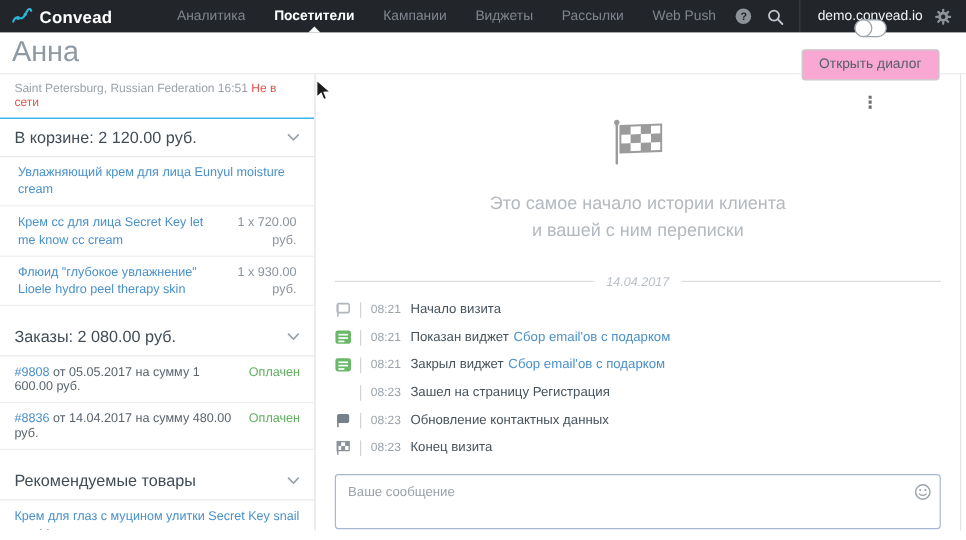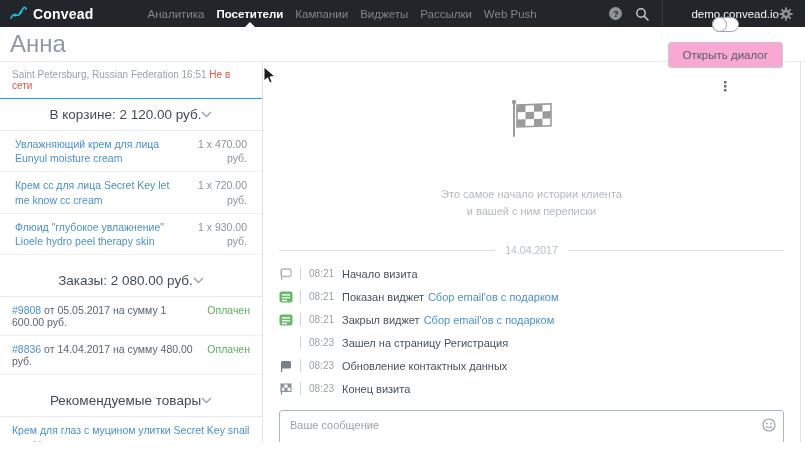--- a/index.html
+++ b/index.html
@@ -4,30 +4,30 @@
 <style>
   * { margin:0; padding:0; box-sizing:border-box; }
   html,body { width:805px; height:450px; overflow:hidden; background:#fff;
     font-family:"Liberation Sans","DejaVu Sans",sans-serif; }
   .app { width:805px; height:442px; position:relative; overflow:hidden; }
 
   
   .topnav { height:27px; background:#22262b; display:flex; align-items:center; position:relative; }
   .brand { display:flex; align-items:center; gap:5px; padding:0 12px 0 10px; }
   .brand-text { color:#fff; font-weight:bold; font-size:14px; letter-spacing:.2px; }
-  .nav-items { display:flex; align-items:center; gap:12px; margin-left:42px; height:100%; }
+  .nav-items { display:flex; align-items:center; gap:24px; margin-left:42px; height:100%; }
   .nav-item { color:#80858d; font-size:11.5px; text-decoration:none; height:100%; display:flex; align-items:center; position:relative; cursor:pointer; }
   .nav-item.active { color:#fff; font-weight:bold; }
   .nav-item.active::after { content:""; position:absolute; left:50%; bottom:0; transform:translateX(-50%);
     border-left:5px solid transparent; border-right:5px solid transparent; border-bottom:5px solid #fff; }
   .nav-right { margin-left:auto; display:flex; align-items:center; gap:13px; padding-right:12px; height:100%; }
   .help-circle { width:13px; height:13px; border-radius:50%; background:#8d9298; color:#22262b;
     font-size:9px; font-weight:bold; display:flex; align-items:center; justify-content:center; cursor:pointer; }
-  .account-group { display:flex; align-items:center; border-left:1px solid rgba(255,255,255,.10);
-    padding-left:28px; height:100%; }
+  .account-group { display:flex; align-items:center; gap:10px; border-left:1px solid rgba(255,255,255,.10);
+    padding-left:14px; height:100%; }
   .account { color:#f2f3f4; font-size:11.5px; cursor:pointer; }
 
   
   .page-header { height:35px; background:#fff; display:flex; align-items:center; justify-content:space-between;
     padding:0 12px 0 10px; border-bottom:1px solid #ececec; }
   .page-title { font-size:24px; font-weight:300; color:#8e99a4; line-height:1; }
   .header-right { display:flex; align-items:center; gap:10px;flex-direction:column; }
   .toggle-label { font-size:10.5px; color:#6b7680; }
   .toggle { width:27px; height:15px; border:1px solid #9aa2aa; border-radius:9px; position:relative; background:#fff; cursor:pointer; }
   .toggle .knob { position:absolute; left:-1px; top:-1px; width:15px; height:15px; border:1px solid #9aa2aa;
@@ -40,37 +40,37 @@
   .content { display:flex; height:388px; }
   .sidebar { width:262px; flex-shrink:0; overflow:hidden; }
   .chat { flex:1; border-left:1px solid #e2e2e2; border-right:1px solid #e3e3e3; margin-right:4px;
     display:flex; flex-direction:column; position:relative; }
 
   
   .meta { padding:7px 12px; font-size:10px; color:#99a1a9; border-bottom:1px solid #0ea5e9; }
   .meta .offline { color:#e0544a; }
   .section { margin-top:0; }
   .section + .section { margin-top:10px; }
-  .section-header { display:flex; align-items:center; justify-content:center; padding:8px 12px;
+  .section-header { display:flex; align-items:center; justify-content:space-between; padding:8px 12px;
     font-size:13.5px; color:#414c57; border-bottom:1px solid #e9e9e9; cursor:pointer; }
   .cart-item { display:flex; gap:8px; padding:6px 15px; border-bottom:1px solid #efefef; font-size:10.5px; line-height:1.35; }
   .item-name { color:#4a90c9; flex:1; text-decoration:none; cursor:pointer; }
   .item-price { width:62px; flex-shrink:0; text-align:right; color:#8a939b; }
   .order-row { display:flex; justify-content:space-between; gap:8px; padding:7px 12px;
     border-bottom:1px solid #efefef; font-size:10.5px; color:#5a646e; }
   .order-id { color:#4a90c9; text-decoration:none; cursor:pointer; }
   .order-status { color:#5fae5f; flex-shrink:0; }
   .rec-item { display:block; padding:6px 12px; border-bottom:1px solid #efefef; color:#4a90c9;
     font-size:10.5px; line-height:1.4; text-decoration:none; cursor:pointer; }
 
   
   .empty-state { text-align:center; margin-top:36px; }
-  .empty-text { margin-top:42px; font-size:11px; color:#b3b9bf; line-height:1.55; }
+  .empty-text { margin-top:13px; font-size:15px; color:#b3b9bf; line-height:1.55; }
   .date-divider { display:flex; align-items:center; margin:24px 16px 4px; color:#b8bfc5;
-    font-size:10.5px; }
+    font-style:italic; font-size:10.5px; }
   .date-divider::before, .date-divider::after { content:""; flex:1; height:1px; background:#ddd; }
   .date-divider span { margin:0 10px; }
   .events { padding:2px 16px 0; }
   .event { display:flex; align-items:center; height:23px; font-size:11px; color:#46525c; }
   .evt-icon { width:16px; display:flex; align-items:center; }
   .evt-bar { width:1px; height:13px; background:#cfd4d9; margin:0 8px 0 5px; flex-shrink:0; }
   .evt-time { color:#9aa2aa; font-size:10px; width:28px; flex-shrink:0; }
   .evt-text { margin-left:5px; white-space:nowrap; }
   .evt-link { color:#4a90c9; margin-left:4px; text-decoration:none; cursor:pointer; white-space:nowrap; }
 
@@ -153,21 +153,20 @@
 
       <div class="section">
         <div class="section-header">
           <span>В корзине: 2 120.00 руб.</span>
           <svg width="11" height="7" viewBox="0 0 11 7">
             <polyline points="1,1 5.5,5.5 10,1" fill="none" stroke="#9aa2aa" stroke-width="1.4"></polyline>
           </svg>
         </div>
         <div class="cart-item">
           <a class="item-name">Увлажняющий крем для лица Eunyul moisture cream</a>
-          <span class="item-price">1 x 470.00 руб.</span>
         </div>
         <div class="cart-item">
           <a class="item-name">Крем сс для лица Secret Key let me know cc cream</a>
           <span class="item-price">1 x 720.00 руб.</span>
         </div>
         <div class="cart-item">
           <a class="item-name">Флюид "глубокое увлажнение" Lioele hydro peel therapy skin</a>
           <span class="item-price">1 x 930.00 руб.</span>
         </div>
       </div>

